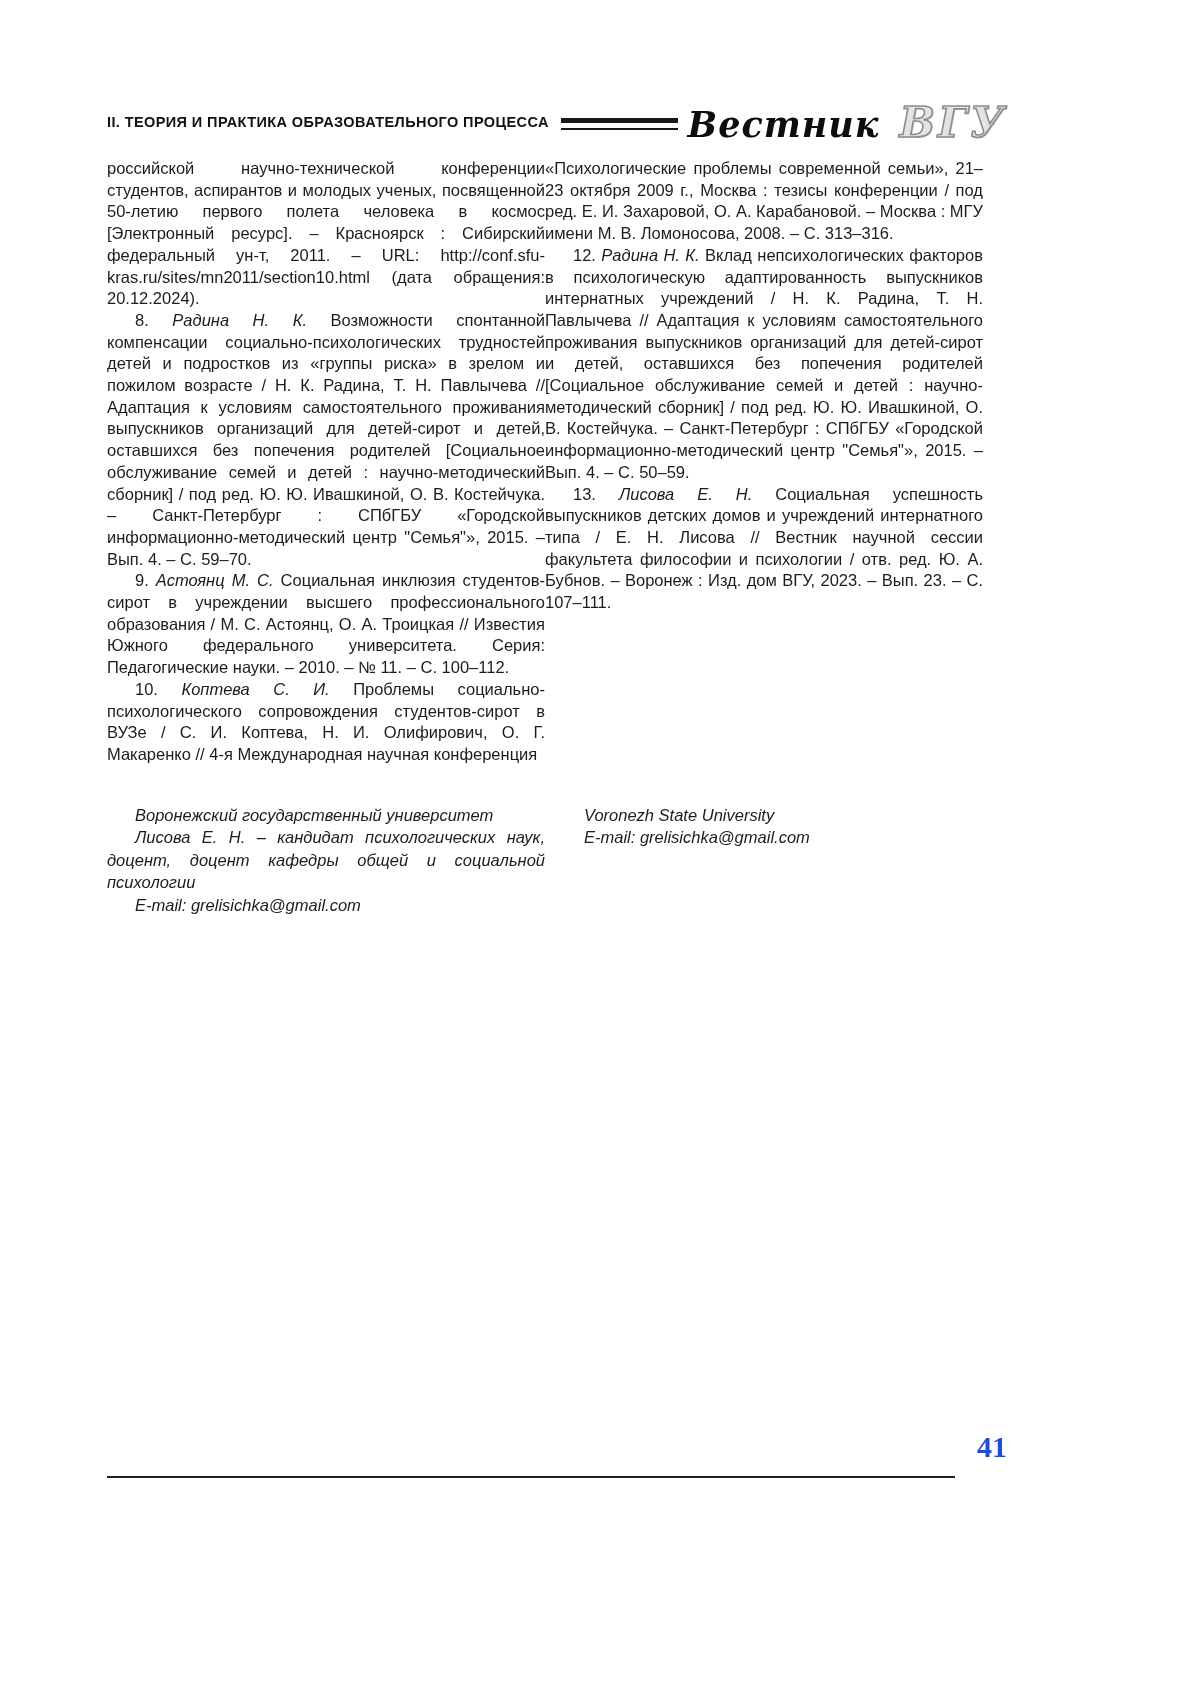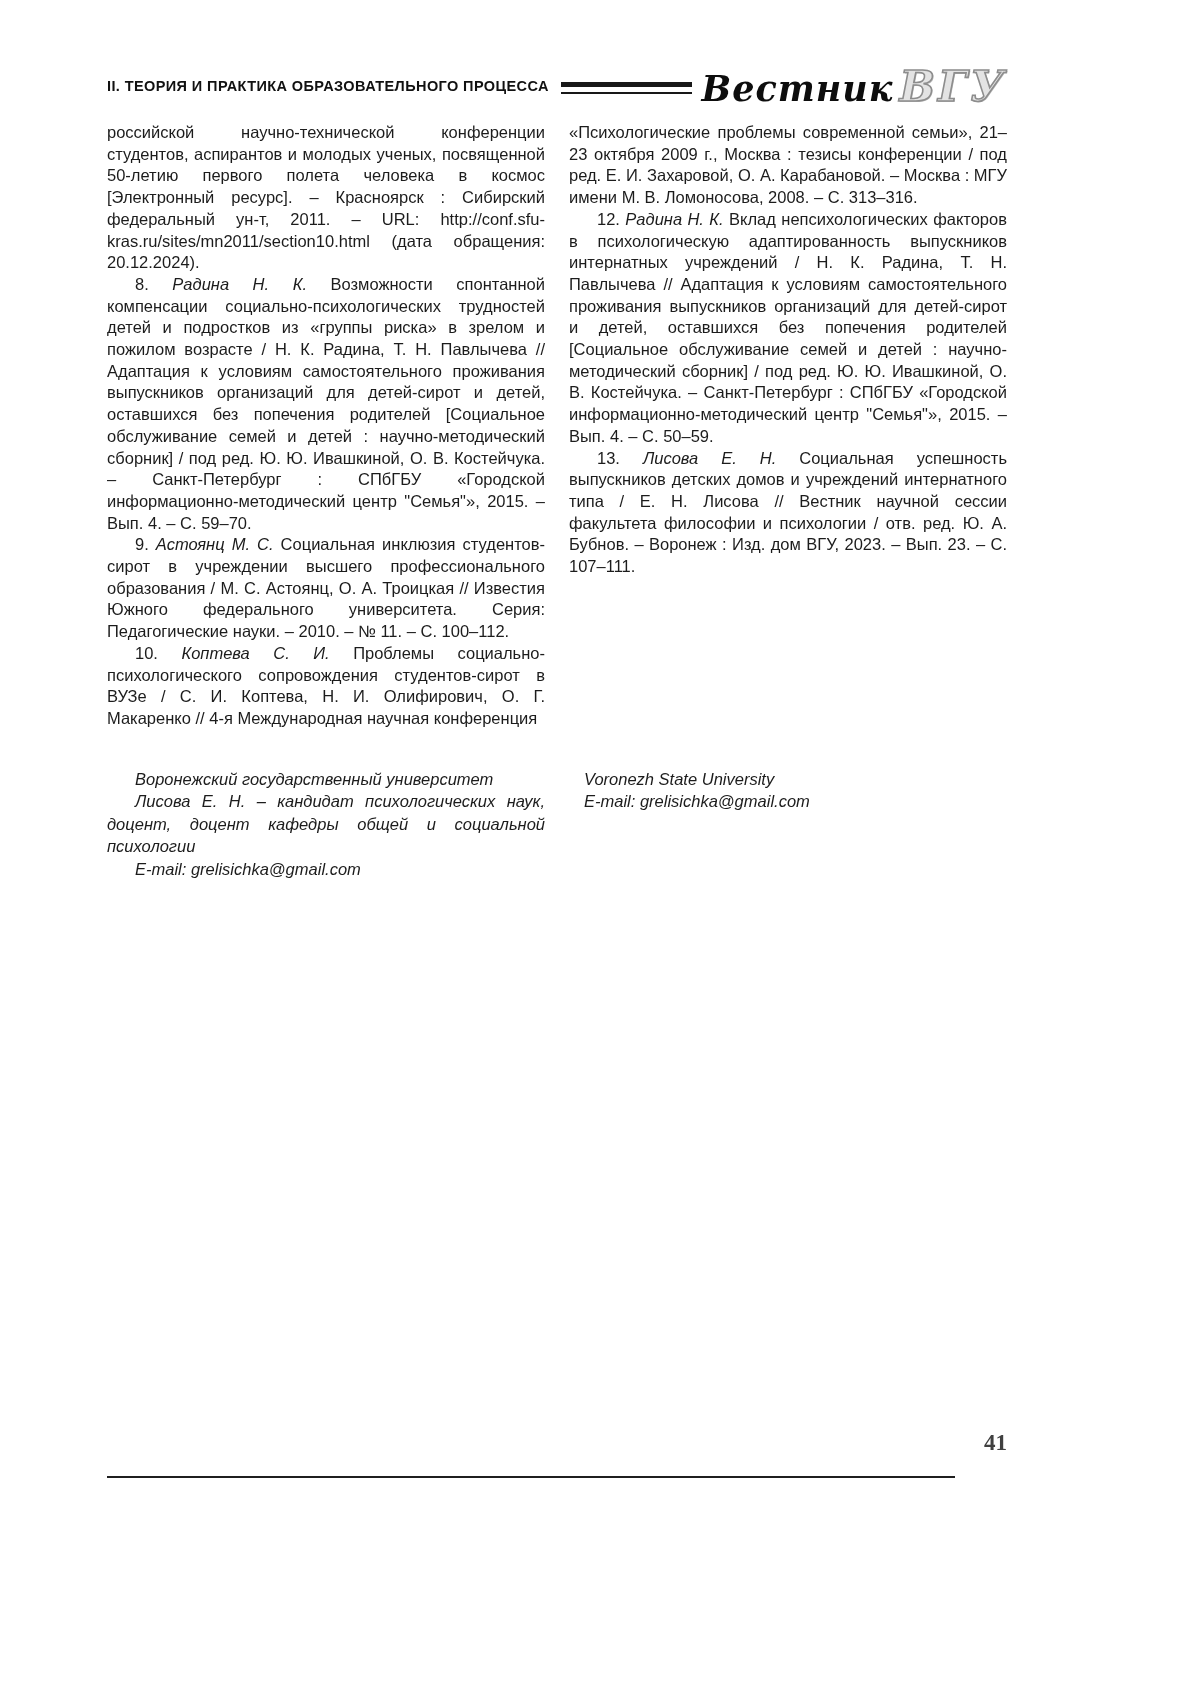--- a/index.html
+++ b/index.html
@@ -11,21 +11,21 @@
     width: 1200px;
     height: 1697px;
     font-family: "Liberation Sans", sans-serif;
     color: #1c1c1c;
     position: relative;
   }
   .page {
     box-sizing: border-box;
     width: 1200px;
     height: 1697px;
-    padding: 66px 193px 0 107px;
+    padding: 102px 193px 0 107px;
     position: relative;
   }
 
   
   .page-header {
     display: flex;
     align-items: center;
     height: 40px;
   }
   .section-title {
@@ -52,30 +52,29 @@
   .logo-vestnik {
     font-weight: bold;
     font-size: 35px;
     letter-spacing: 1px;
     color: #0d0d0d;
   }
   .logo-vgu {
     font-weight: bold;
     font-size: 42px;
     letter-spacing: 3px;
-    margin-left: 6px;
+    margin-left: 20px;
     color: #e3e3e3;
     -webkit-text-stroke: 1.6px #8d8d8d;
     text-shadow: 1px 1px 0 #bdbdbd;
   }
 
   
   .columns {
     display: flex;
-    gap: 24px;
     margin-top: 16px;
   }
   .col {
     width: 438px;
   }
   .ref {
     margin: 0;
     font-size: 16.5px;
     line-height: 21.7px;
     text-align: justify;
@@ -111,22 +110,22 @@
     top: 1430px;
     width: 900px;
     height: 50px;
   }
   .page-number {
     position: absolute;
     right: 0;
     top: 0;
     font-family: "Liberation Serif", serif;
     font-weight: bold;
-    font-size: 23px;
-    color: #404040;
+    font-size: 30px;
+    color: #1d4ed8;
   }
   .footer-rule {
     position: absolute;
     left: 0;
     top: 46px;
     width: 848px;
     border-top: 2px solid #1f1f1f;
   }
 </style>
 </head>

